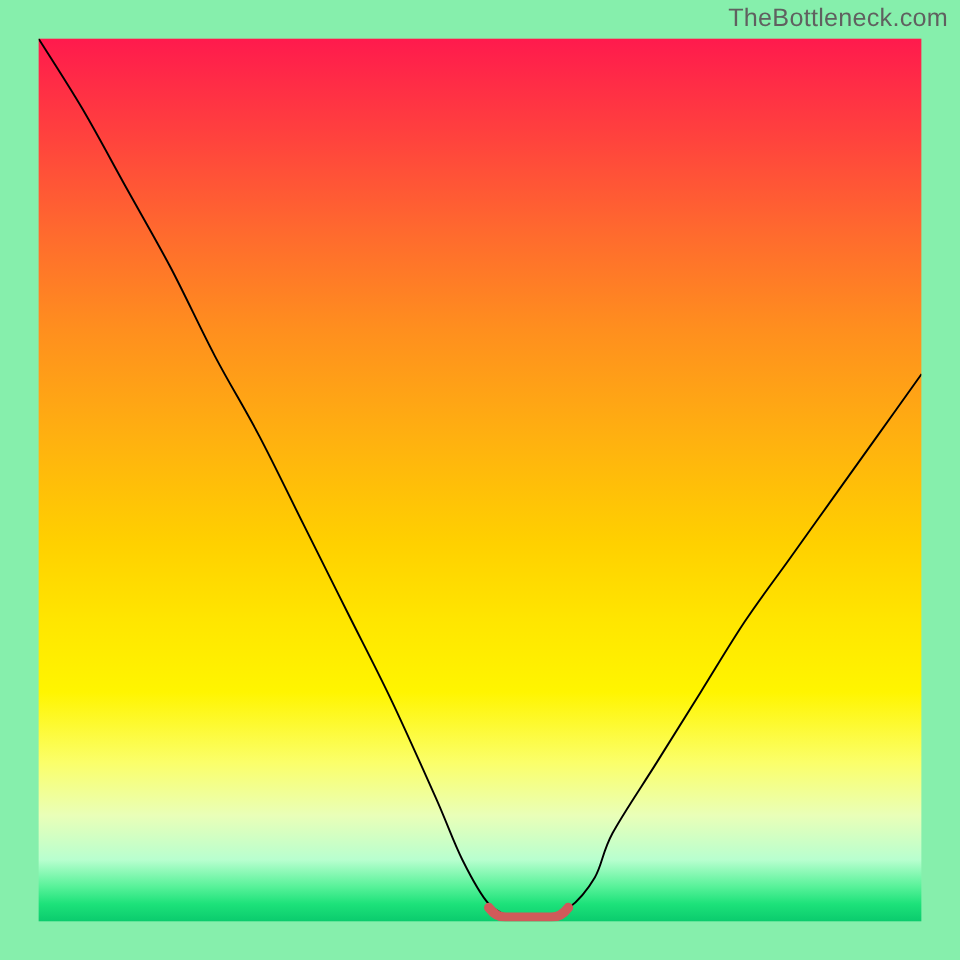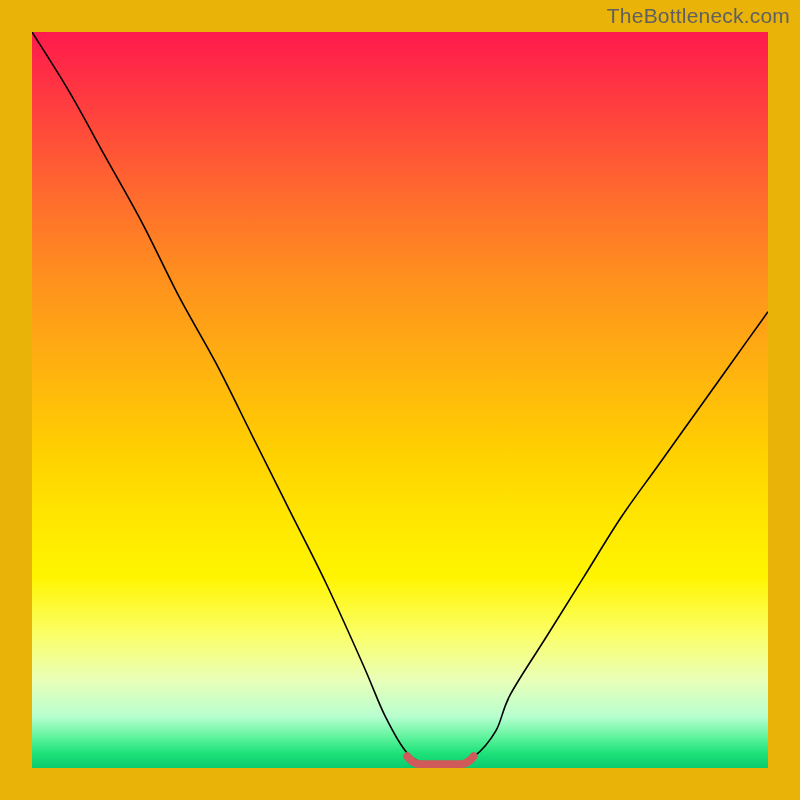--- a/index.html
+++ b/index.html
@@ -8,21 +8,21 @@
     width: 800px;
     height: 800px;
     background: #000;
     overflow: hidden;
     font-family: Arial, Helvetica, sans-serif;
   }
   .frame {
     position: relative;
     width: 800px;
     height: 800px;
-    background: #eab308;
+    background: #86efac;
     text-decoration: underline;
   }
   .watermark {
     position: absolute;
     top: 4px;
     right: 10px;
     color: #606060;
     font-size: 21px;
     font-weight: 500;
     letter-spacing: 0.2px;

